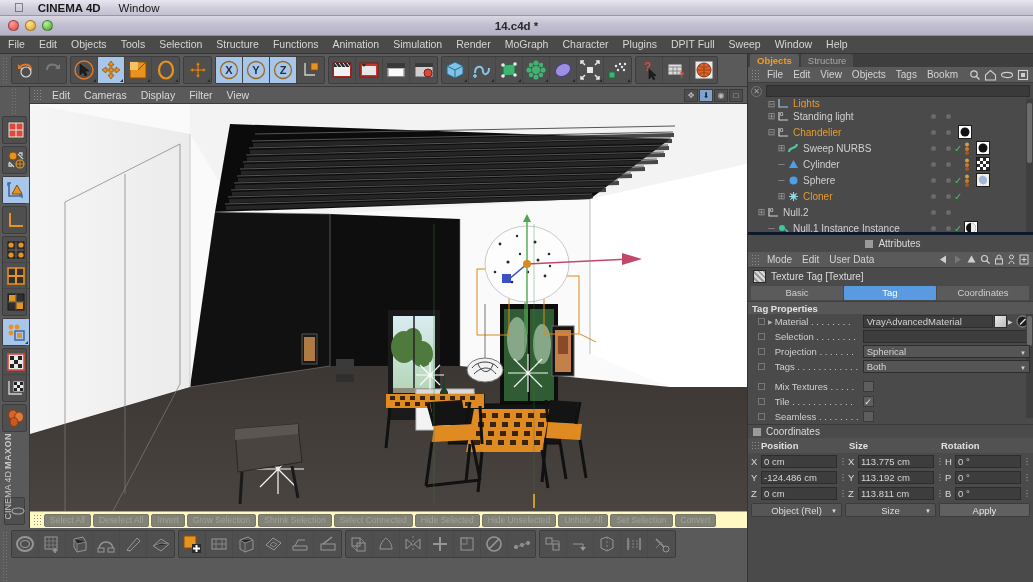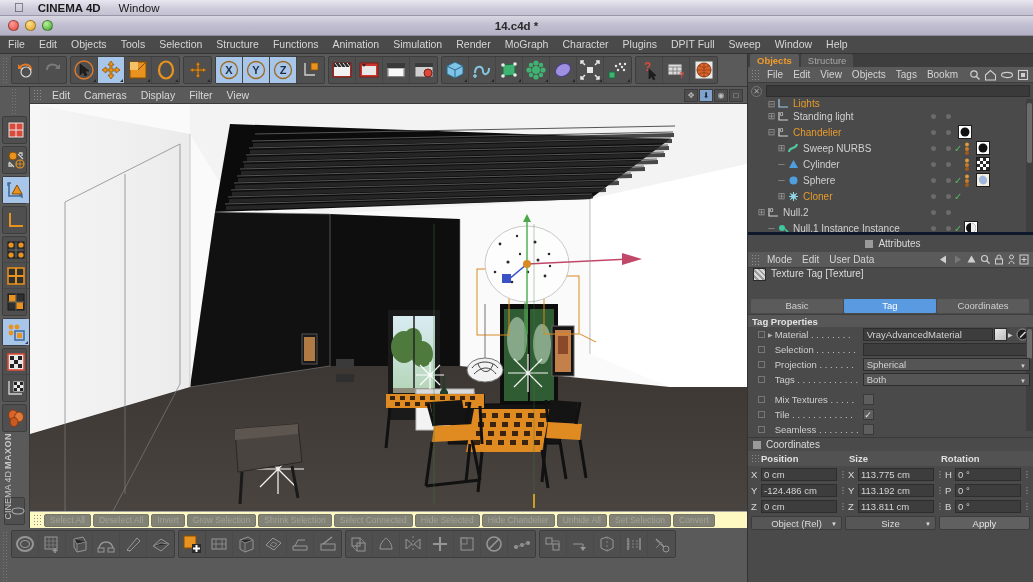--- a/index.html
+++ b/index.html
@@ -142,21 +142,21 @@
   .obullet { width:11px;height:11px; display:flex;align-items:center;justify-content:center;
      font-size:9px; color:#9a9a9a; }
   .vdot { width:5px;height:5px;border-radius:50%;background:#6a6a6a; }
   .chk { color:#4fbf62; font-size:10px; }
   .swatch { width:14px;height:14px;border:1px solid #1c1c1c; }
 
   .attrhead { height:20px; background:#4a4a4a; display:flex; align-items:center; border-top:3px solid #0f172a;justify-content:center;}
   .attrhead .sq { width:8px;height:8px;background:#9a9a9a;margin:0 5px; }
   .attrhead .t { font-size:10px; color:#dadada; }
 
-  .tagtitle { height:30px; display:flex; background:#4a4a4a; }
+  .tagtitle { height:17px; display:flex; align-items:center; background:#4a4a4a; }
   .tagtitle .ticon { width:13px;height:13px;margin:0 5px;
      background:repeating-linear-gradient(45deg,#d8d8d8 0 2px,#9a9a9a 2px 4px); border:1px solid #2a2a2a;}
   .tagtitle .tt { font-size:10px; color:#dcdcdc; }
 
   .subtabs { display:flex; height:14px; margin:1px 3px; }
   .stab { flex:1; text-align:center; font-size:9.5px; line-height:14px; background:#5b5b5b;
      color:#cfcfcf; margin-right:1px; border-radius:1px;}
   .stab.active { background:#5a9ae0; color:#fff; }
 
   .secthead { height:13px; background:#575757; display:flex; align-items:center; padding-left:4px;
@@ -853,21 +853,21 @@
 
   <div class="selbar">
     <div class="vgrip"></div>
     <div class="selbtn">Select All</div>
     <div class="selbtn">Deselect All</div>
     <div class="selbtn">Invert</div>
     <div class="selbtn">Grow Selection</div>
     <div class="selbtn">Shrink Selection</div>
     <div class="selbtn">Select Connected</div>
     <div class="selbtn">Hide Selected</div>
-    <div class="selbtn">Hide Chandelier</div>
+    <div class="selbtn">Hide Unselected</div>
     <div class="selbtn">Unhide All</div>
     <div class="selbtn">Set Selection</div>
     <div class="selbtn">Convert</div>
   </div>
 
   <div class="bottomtool">
     <div class="btrow">
       <div class="grip"></div>
 
       <div class="bgroup">

